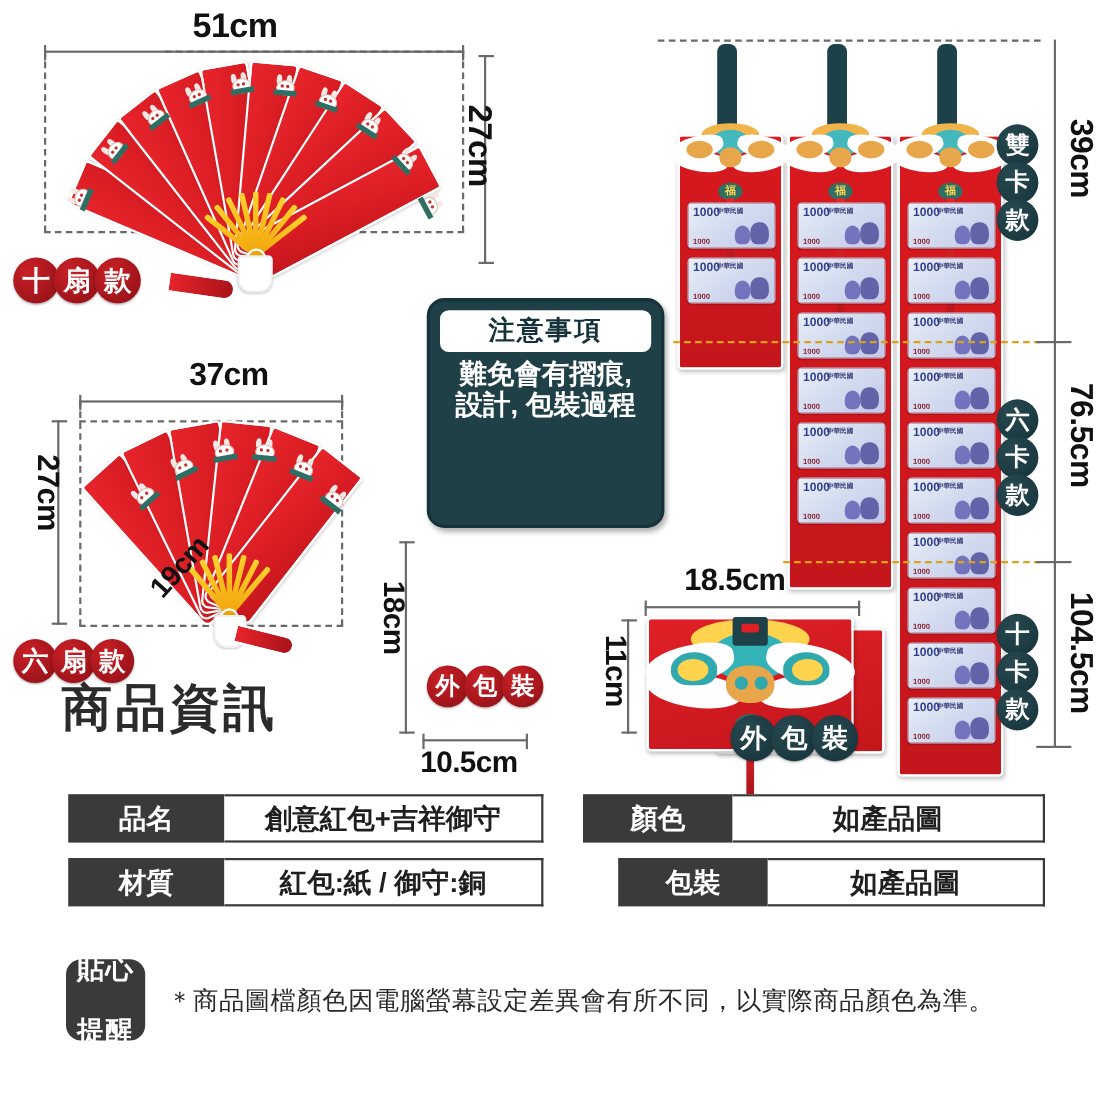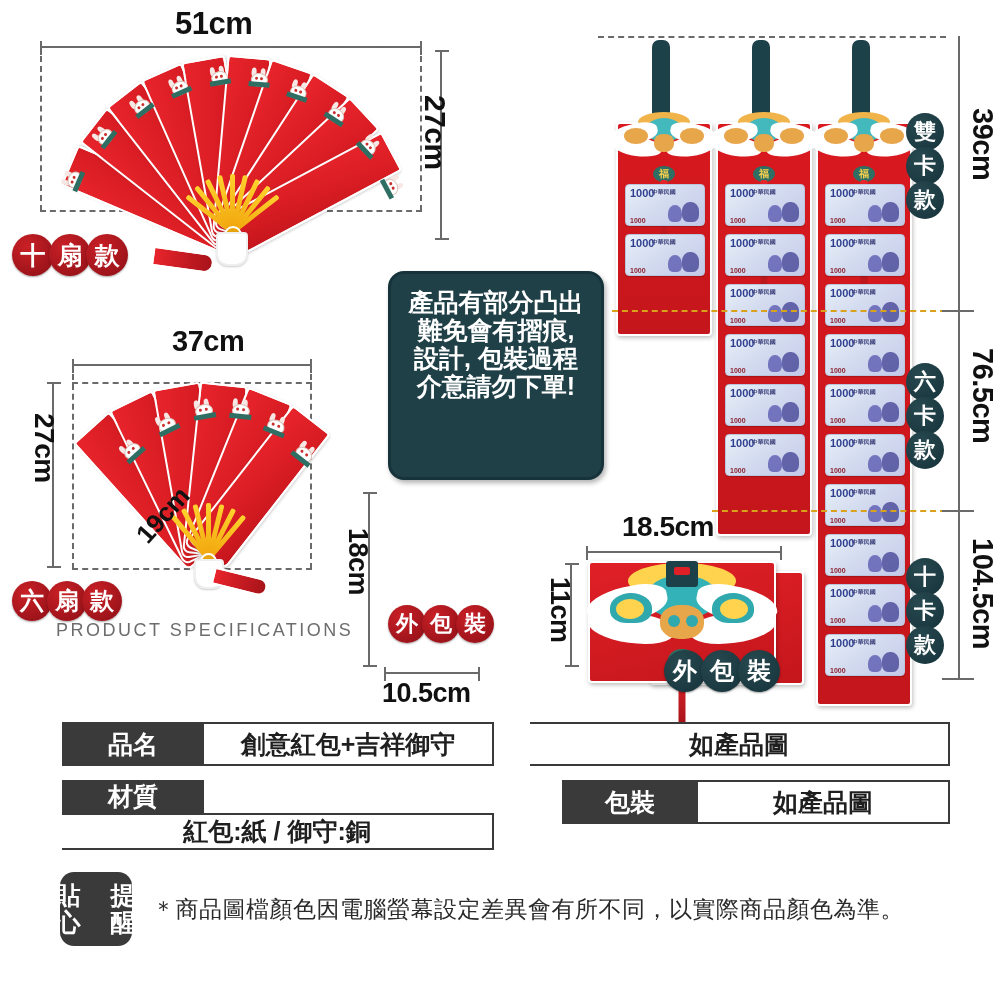--- a/index.html
+++ b/index.html
@@ -72,21 +72,21 @@
   .spec-sub{color:#6d6d6d;letter-spacing:2.5px;}
   .row{display:flex;align-items:stretch;height:44px;text-align:center;}
   .row .k{background:#3a3a3a;color:#fff;font-weight:bold;font-size:25px;
      display:flex;align-items:center;justify-content:center;}
   .row .v{background:#fff;border:2px solid #3a3a3a;border-left:none;color:#1f1f1f;
      font-weight:bold;font-size:25px;display:flex;align-items:center;justify-content:center;flex:1;}
 
   
   .fbadge{background:#3a3a3a;color:#fff;border-radius:14px;font-weight:bold;
      font-size:25px;line-height:1.08;text-align:center;display:flex;
-     flex-direction:row;align-items:center;justify-content:center;letter-spacing:1px;gap:29px;}
+     flex-direction:column;align-items:center;justify-content:center;letter-spacing:1px;gap:29px;}
   .fline{font-size:23px;color:#2a2a2a;letter-spacing:0.5px;white-space:nowrap;}
 
   .pkg-red{position:absolute;background:linear-gradient(165deg,#e02027,#c4161c);
      border:2px solid #fff;box-shadow:1px 2px 4px rgba(0,0,0,.25);}
   .goldtxt{color:#ffd34d;font-weight:bold;text-align:center;
      text-shadow:0 1px 1px rgba(0,0,0,.4);}
   .plaque{position:absolute;left:50%;transform:translateX(-50%);
      background:linear-gradient(180deg,#8c1016,#6d0c11);border:2px solid #e8b84b;
      border-radius:3px;color:#ffd34d;font-weight:bold;text-align:center;}
 </style>
@@ -319,25 +319,24 @@
   <div class="abs dimtext" style="left:130px;top:204px;font-size:26px;transform:rotate(-48deg);transform-origin:left top;">19cm</div>
 
   <div class="abs badgegrp bred" style="left:12px;top:256px;">
     <span style="width:40px;height:40px;font-size:24px;">六</span>
     <span style="width:40px;height:40px;font-size:24px;margin-left:-5px;">扇</span>
     <span style="width:40px;height:40px;font-size:24px;margin-left:-5px;">款</span>
   </div>
 </div>
 
 <div class="abs notice" style="left:388px;top:271px;width:192px;height:185px;">
+  <div class="notice-title">注意事項</div>
   <div class="notice-body">
-    <div>產品有部分凸出</div>
     <div>難免會有摺痕,</div>
     <div>設計, 包裝過程</div>
-    <div>介意請勿下單!</div>
   </div>
 </div>
 
 <div class="abs" style="left:330px;top:480px;width:190px;height:215px;">
   <div class="abs solid-v" style="left:38px;top:12px;height:175px;">
     <span class="cap-h" style="top:0;"></span>
       <span class="cap-h" style="top:173px;"></span>
   </div>
   <div class="abs dimtext vert" style="left:12px;top:48px;font-size:27px;">18cm</div>
 
@@ -621,35 +620,36 @@
   <div class="abs solid-h" style="left:352px;top:292px;width:32px;"></div>
   <div class="abs solid-h" style="left:352px;top:492px;width:32px;"></div>
   <div class="abs solid-h" style="left:352px;top:660px;width:32px;"></div>
 
   <div class="abs dimtext vert" style="left:376px;top:90px;font-size:29px;">39cm</div>
   <div class="abs dimtext vert" style="left:376px;top:330px;font-size:29px;">76.5cm</div>
   <div class="abs dimtext vert" style="left:376px;top:520px;font-size:29px;">104.5cm</div>
 </div>
 
 <div class="abs" style="left:56px;top:618px;">
-  <div class="spec-sub" style="font-size:18px;margin-top:2px;">PRODUCT  SPECIFICATIONS</div>
+  <div class="spec-title" style="font-size:46px;line-height:50px;">商品資訊</div>
 </div>
 
 <div class="abs" style="left:62px;top:722px;width:432px;">
   <div class="row">
     <div class="k" style="width:142px;">品名</div>
     <div class="v">創意紅包+吉祥御守</div>
   </div>
-  <div class="row" style="margin-top:14px;flex-direction:column;">
+  <div class="row" style="margin-top:14px;">
     <div class="k" style="width:142px;">材質</div>
     <div class="v">紅包:紙 / 御守:銅</div>
   </div>
 </div>
 <div class="abs" style="left:530px;top:722px;width:420px;">
   <div class="row">
+    <div class="k" style="width:136px;">顏色</div>
     <div class="v">如產品圖</div>
   </div>
   <div class="row" style="margin-top:14px;padding-left:32px;">
     <div class="k" style="width:136px;">包裝</div>
     <div class="v">如產品圖</div>
   </div>
 </div>
 
 <div class="abs" style="left:60px;top:872px;display:flex;align-items:center;">
   <div class="fbadge" style="width:72px;height:74px;">

